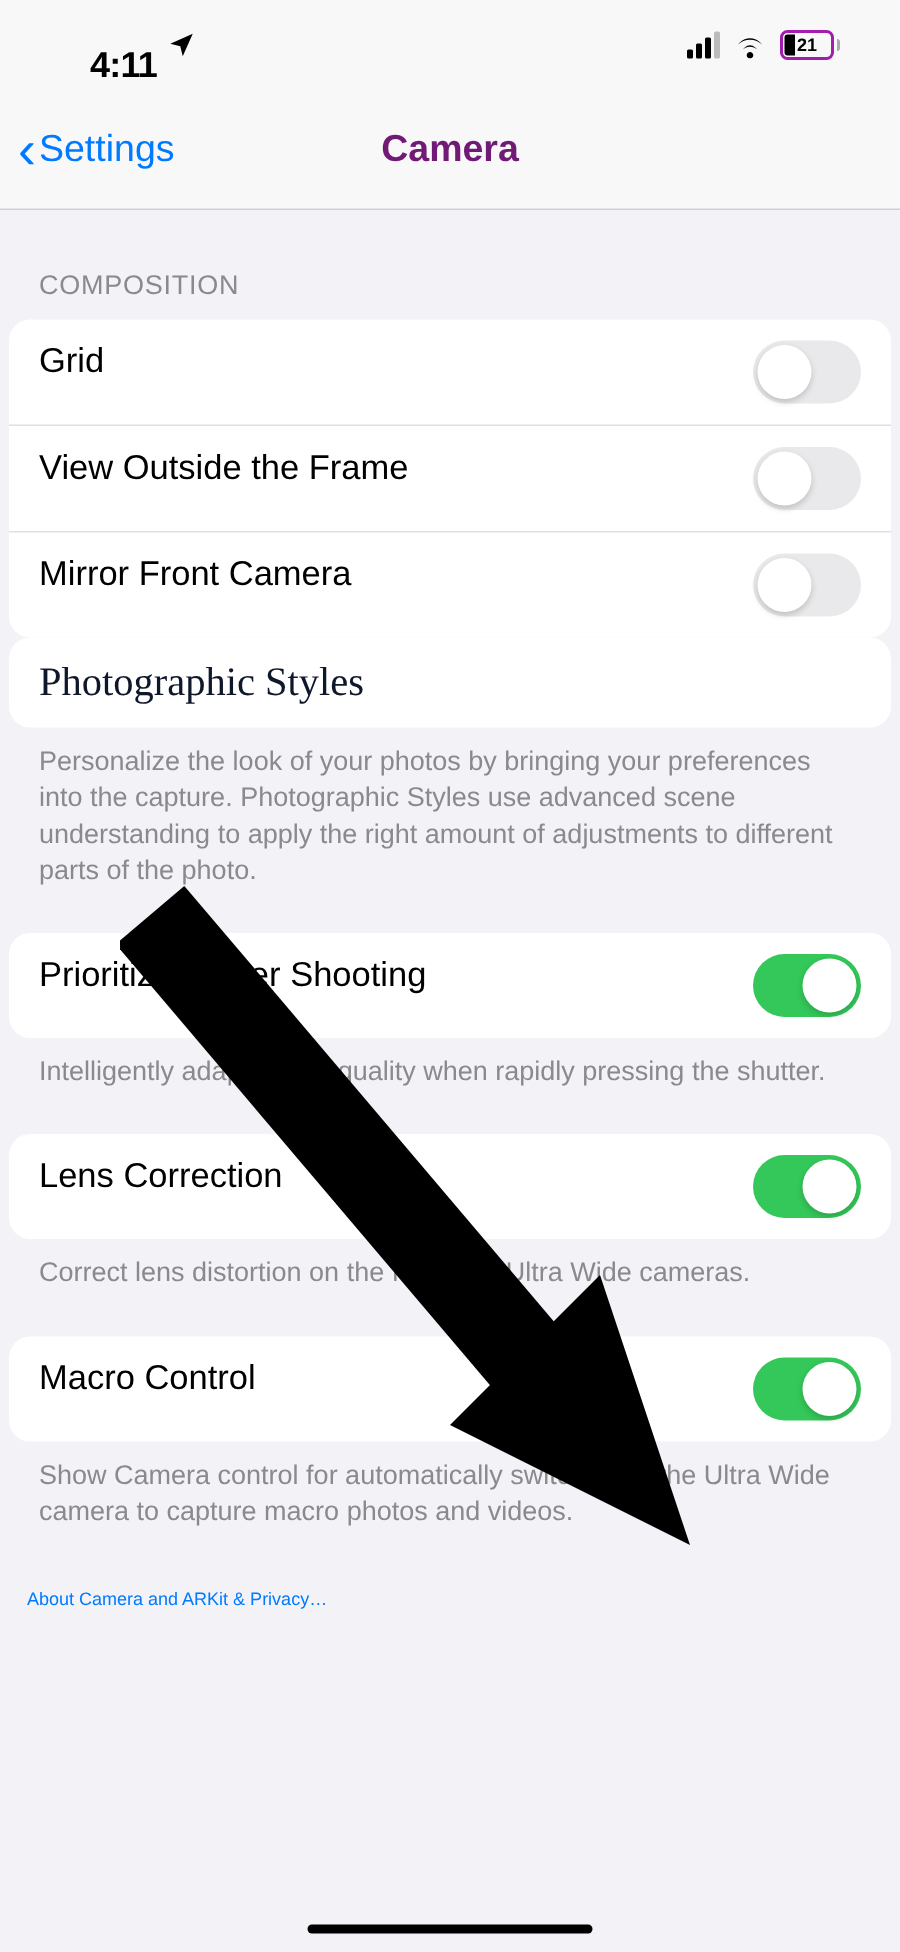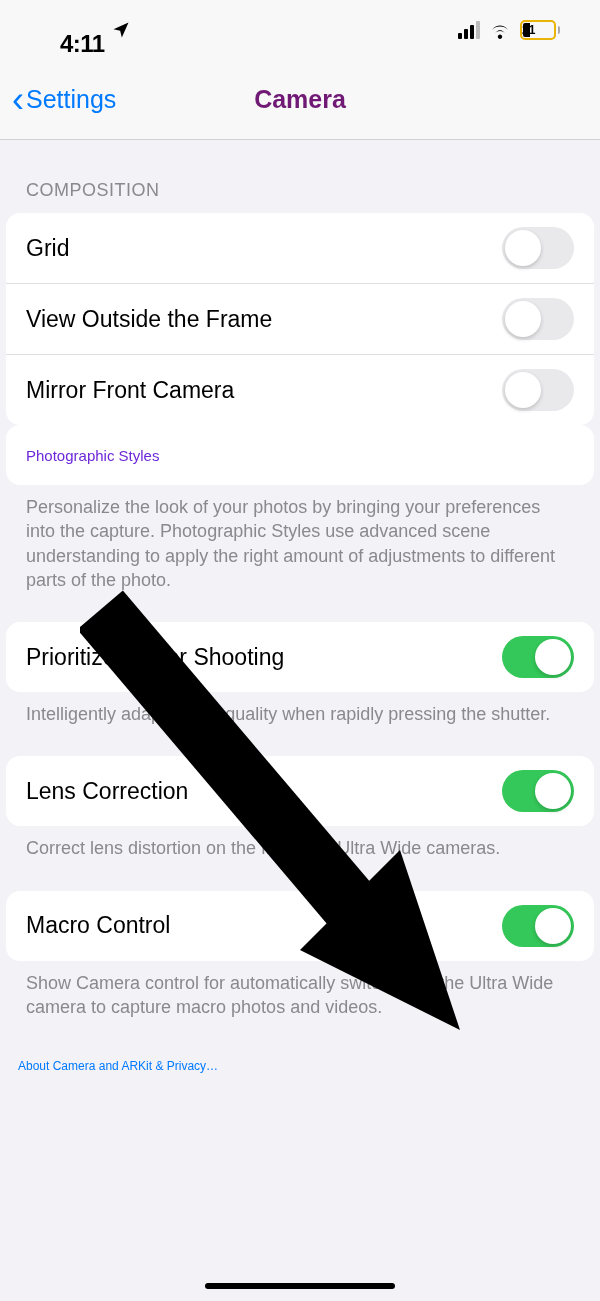--- a/index.html
+++ b/index.html
@@ -30,27 +30,27 @@
       border-bottom: 1px solid #d0d0d4;
       background: #f8f8f8;
     }
     .back-btn { display: flex; align-items: center; color: #007aff; font-size: 25px; margin-left: 12px; cursor: pointer; }
     .back-chevron { font-size: 36px; font-weight: 400; margin-right: 2px; line-height: 1; }
     .header-title { position: absolute; left: 50%; transform: translateX(-50%); font-size: 25px; font-weight: 600; color: #701a75; }
     .content { padding: 0 6px; }
     .section-header { color: #8a8a8e; font-size: 18px; letter-spacing: 0.5px; padding: 40px 20px 12px; }
     .group { background: #fff; border-radius: 14px; overflow: hidden; }
     .row {
-      display: flex; align-items: center; justify-content: space-between;
+      display: flex; align-items: flex-start; justify-content: space-between;
       padding: 14px 20px; min-height: 60px;
       border-bottom: 0.5px solid #e0e0e4;
     }
     .row:last-child { border-bottom: none; }
     .row-label { font-size: 23px; color: #000; }
-    .row-link { color: #6d28d9; font-size: 15px; }
+    .row-link { color: #0f172a; font-size: 27px; font-family: Liberation Serif, serif; }
     .toggle {
       width: 72px; height: 42px; border-radius: 21px;
       position: relative; flex-shrink: 0;
     }
     .toggle.off { background: #e9e9eb; }
     .toggle.on { background: #34c759; }
     .knob {
       position: absolute; top: 3px; width: 36px; height: 36px;
       background: #fff; border-radius: 50%;
       box-shadow: 0 2px 4px rgba(0,0,0,0.18);
@@ -61,21 +61,21 @@
     .link-text { color: #007aff; font-size: 12px; padding: 40px 12px 0; }
     .home-indicator {
       position: absolute; bottom: 12px; left: 50%; transform: translateX(-50%);
       width: 190px; height: 6px; background: #000; border-radius: 3px;
     }
     .annotation-arrow { position: absolute; top: 590px; left: 80px; width: 420px; height: 470px; pointer-events: none; }
     .signal-bars { display: flex; align-items: flex-end; gap: 2px; height: 18px; }
     .sbar { width: 4px; background: #000; border-radius: 1px; }
     .sbar.dim { background: #bbb; }
     .battery { display: flex; align-items: center; gap: 2px; }
-    .bat-body { width: 36px; height: 20px; border: 2px solid #eab308; border-radius: 5px; position: relative; display:flex; align-items:center; justify-content:flex-start;}
+    .bat-body { width: 36px; height: 20px; border: 2px solid #a21caf; border-radius: 5px; position: relative; display:flex; align-items:center; justify-content:center;}
     .bat-fill { position: absolute; left: 1px; top: 1px; bottom: 1px; width: 21%; background: #000; border-radius: 2px 0 0 2px; }
     .bat-text { position: relative; font-size: 12px; font-weight: 600; color: #000; z-index:1;}
     .bat-tip { width: 2px; height: 8px; background: #aaa; border-radius: 0 2px 2px 0; }
   </style>
 </head>
 <body>
 
 <div class="status-bar">
   <div class="status-left">
     <span class="status-time">4:11</span>

